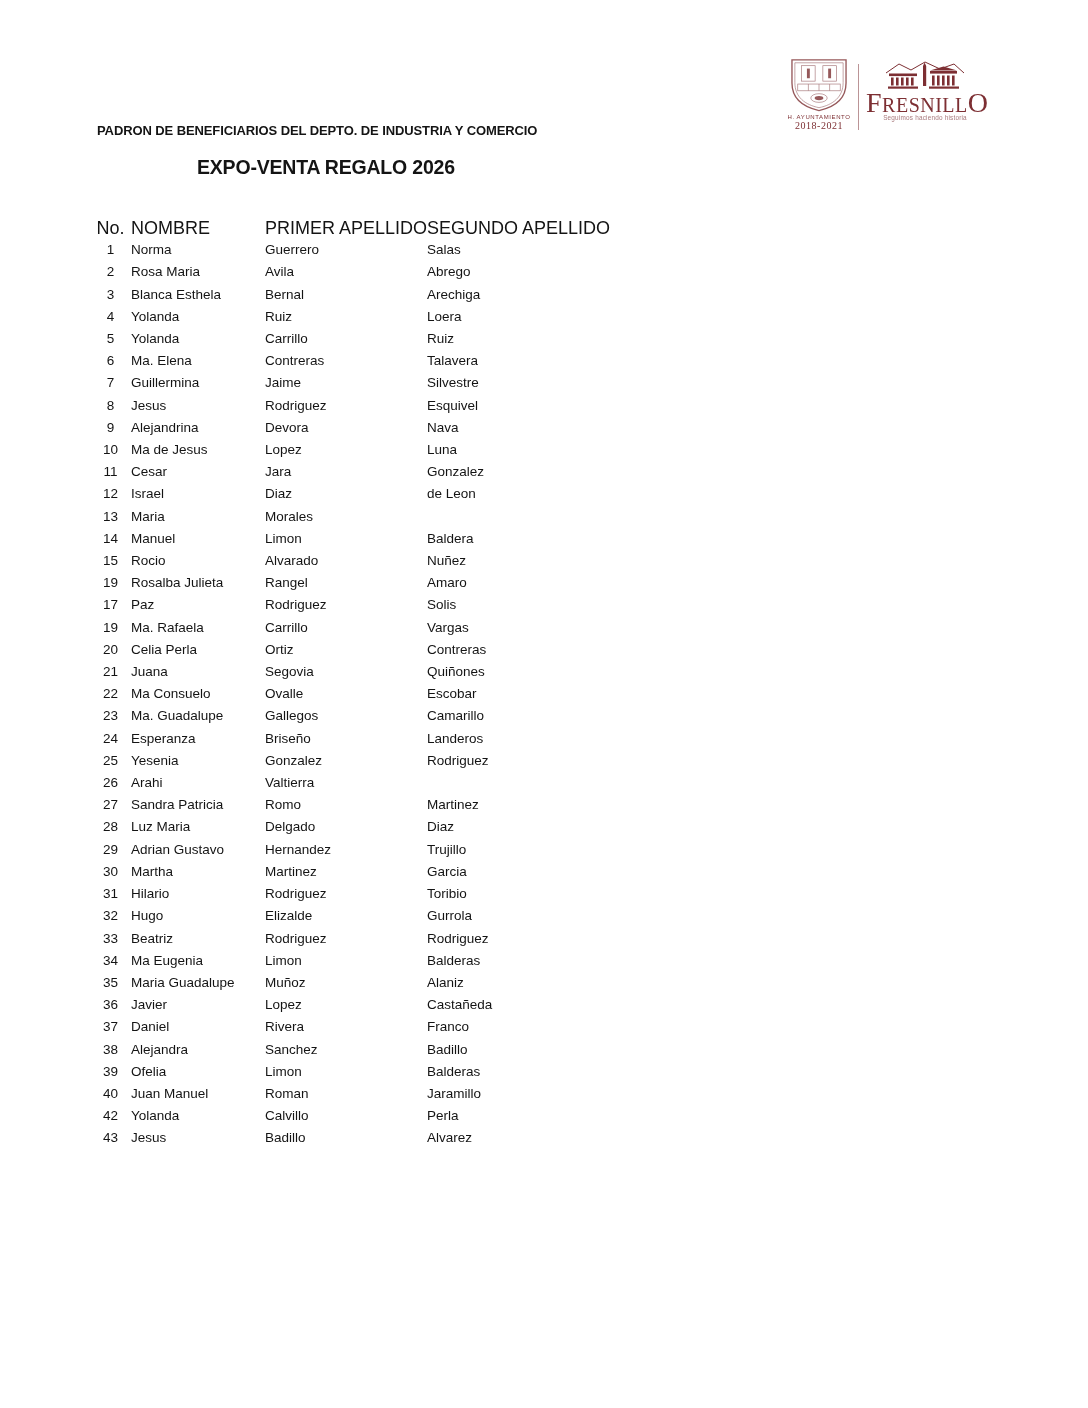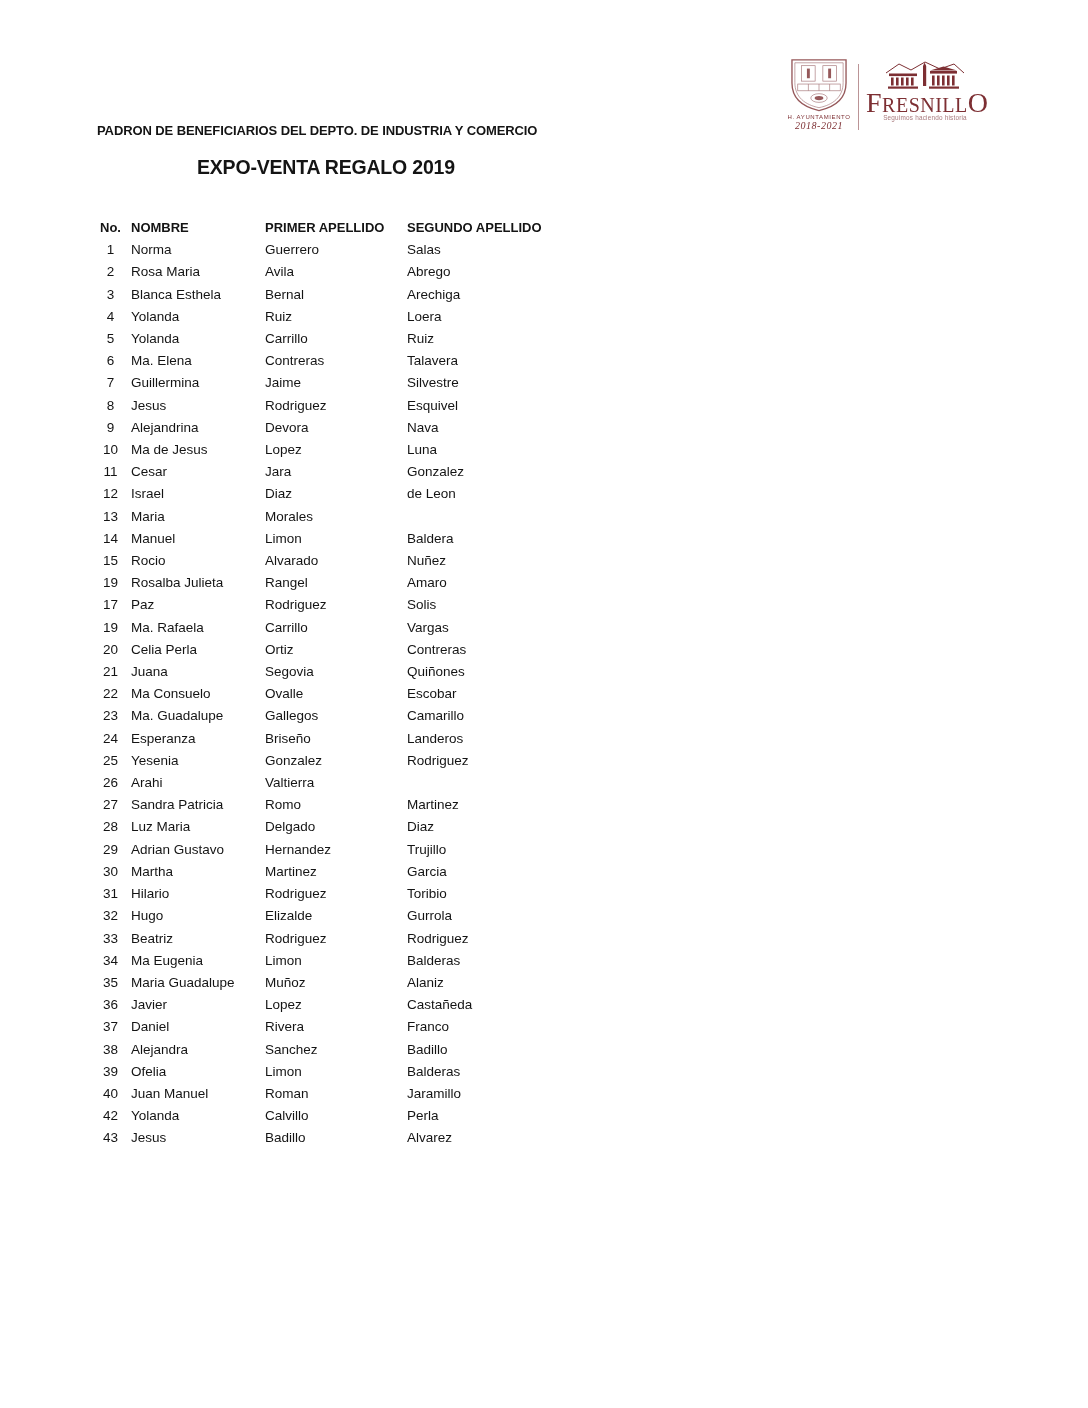--- a/index.html
+++ b/index.html
@@ -8,21 +8,21 @@
   body {
     width:1088px; height:1408px; position:relative; background:#ffffff;
     font-family:"Liberation Sans", sans-serif; color:var(--ink);
     overflow:hidden;
   }
 
   
   .crest-block { position:absolute; left:784px; top:57px; width:70px; text-align:center; }
   .crest-svg { width:62px; height:56px; display:block; margin:0 auto; }
   .crest-line1 { font-size:6px; letter-spacing:0.6px; color:var(--brand); margin-top:1px; white-space:nowrap; }
-  .crest-line2 { font-size:10px; color:var(--brand); font-family:"Liberation Serif", serif; letter-spacing:0.5px;font-style:italic; }
+  .crest-line2 { font-size:10px; color:var(--brand); font-family:"Liberation Serif", serif; letter-spacing:0.5px; }
 
   .logo-divider { position:absolute; left:858px; top:64px; width:1px; height:66px; background:#bb9496; }
 
   .brand-block { position:absolute; left:866px; top:60px; width:118px; text-align:center; }
   .building-svg { width:82px; height:32px; display:block; margin:0 auto; }
   .wordmark {
     font-family:"Liberation Serif", serif; font-variant:small-caps;
     font-size:28px; line-height:21px; color:var(--brand); letter-spacing:0.5px;
     white-space:nowrap;
   }
@@ -43,21 +43,21 @@
   
   table.roster { position:absolute; left:90px; top:217px; border-collapse:collapse; table-layout:fixed; }
   .roster col.c-no   { width:41px;  }
   .roster col.c-nom  { width:134px; }
   .roster col.c-pri  { width:142px; }
   .roster col.c-seg  { width:170px; }
   .roster th, .roster td {
     padding:0; font-size:13.5px; line-height:22.2px; height:22.2px;
     text-align:left; vertical-align:top; white-space:nowrap; font-weight:normal;
   }
-  .roster thead th { font-weight:bold; font-size:13px; }
+  .roster thead th { font-weight:normal; font-size:18px; }
   .roster th:first-child, .roster td:first-child { text-align:center; }
 </style>
 </head>
 <body>
 
 <div class="crest-block">
   <svg class="crest-svg" viewBox="0 0 64 58">
     <g fill="none" stroke="#96585a" stroke-width="1.4">
       <path d="M4,3 H60 V27 C60,44 48,52 32,55.5 C16,52 4,44 4,27 Z"></path>
     </g>
@@ -104,21 +104,21 @@
       <rect x="63" y="15.5" width="2.6" height="10"></rect>
       <rect x="68" y="15.5" width="2.6" height="10"></rect>
       <rect x="45" y="26.5" width="30" height="2.2"></rect>
     </g>
   </svg>
   <div class="wordmark">FresnillO</div>
   <div class="tagline">Seguimos haciendo historia</div>
 </div>
 
 <h1 class="doc-title">PADRON DE BENEFICIARIOS DEL DEPTO. DE INDUSTRIA Y COMERCIO</h1>
-<h2 class="event-title">EXPO-VENTA REGALO 2019</h2>
+<h2 class="event-title">EXPO-VENTA REGALO 2026</h2>
 
 <table class="roster">
   <colgroup>
     <col class="c-no">
       <col class="c-nom">
       <col class="c-pri">
       <col class="c-seg">
   </colgroup>
   <thead>
     <tr>

